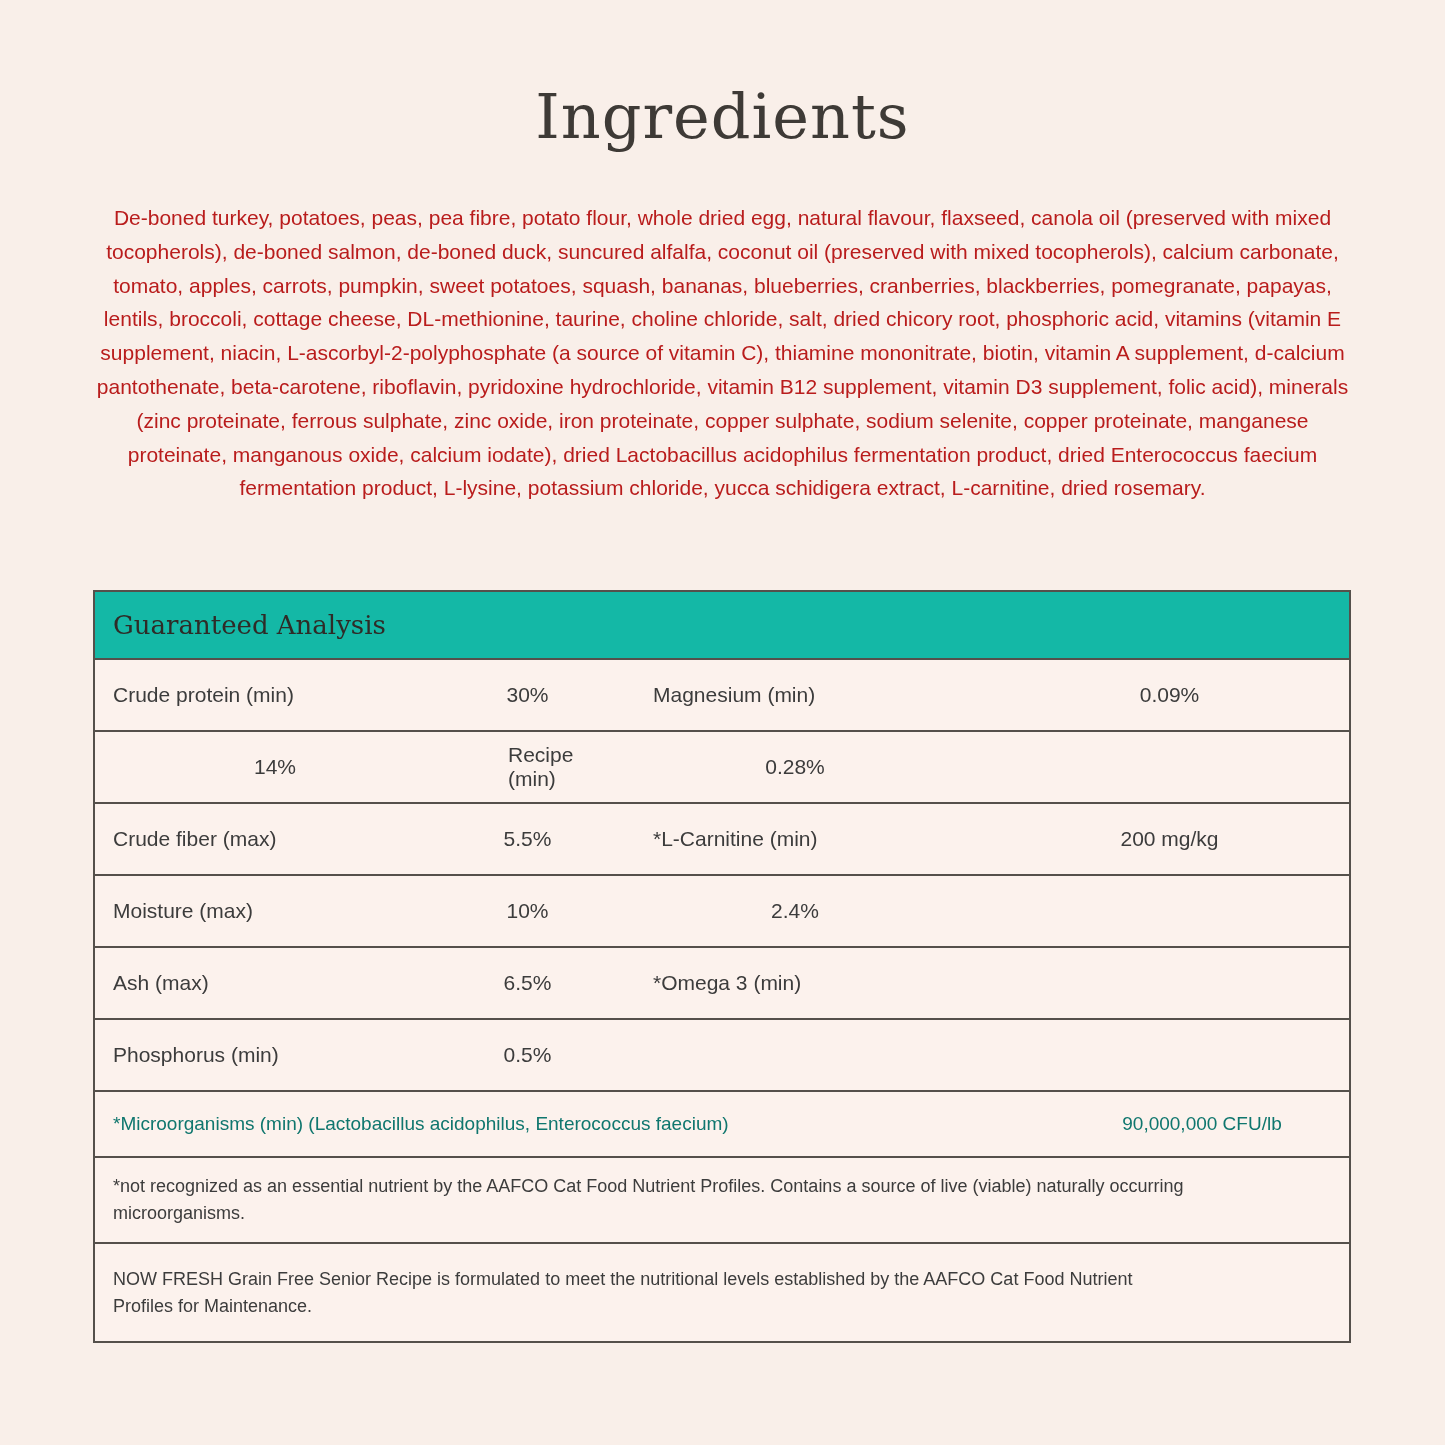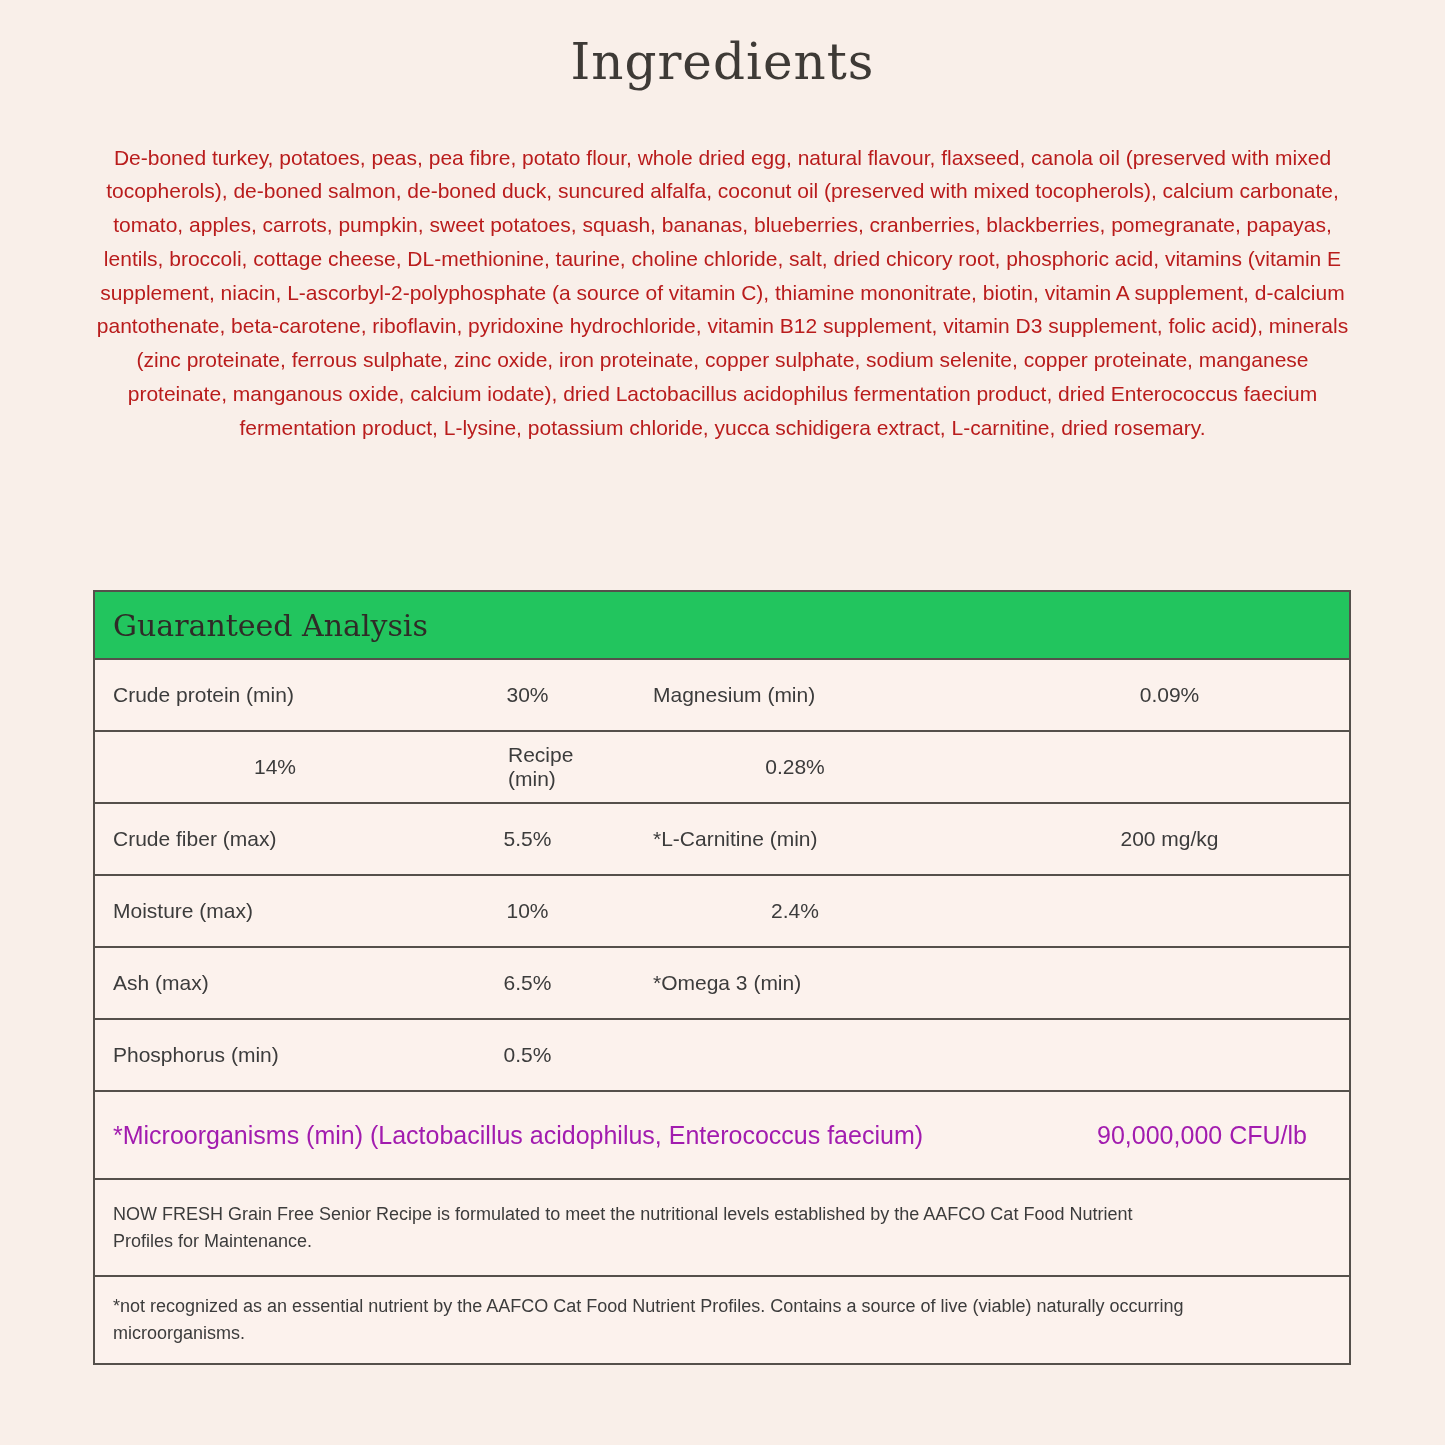--- a/index.html
+++ b/index.html
@@ -7,24 +7,24 @@
     width: 1445px;
     height: 1445px;
     background: #f9efe9;
     font-family: "Liberation Sans", sans-serif;
     color: #3e3e3e;
     overflow: hidden;
   }
   .page { width: 1445px; height: 1445px; position: relative; }
 
   .page-title {
-    padding-top: 36px;
+    padding-top: 84px;
     text-align: center;
     font-family: "DejaVu Serif", "Liberation Serif", serif;
-    font-size: 50px;
+    font-size: 62px;
     line-height: 1.05;
     font-weight: 500;
     color: #3e3a36;
     letter-spacing: 1px;
   }
 
   .ingredients-text {
     margin: 52px auto 0 auto;
     max-width: 1268px;
     text-align: center;
@@ -36,50 +36,50 @@
   .ga-table {
     position: absolute;
     left: 93px;
     top: 590px;
     width: 1258px;
     border: 2px solid #55504b;
     background: #fcf2ed;
   }
   .ga-header {
     height: 68px;
-    background: #22c55e;
+    background: #14b8a6;
     border-bottom: 2px solid #55504b;
     display: flex;
     align-items: center;
     padding-left: 18px;
     font-family: "DejaVu Serif", "Liberation Serif", serif;
-    font-size: 30px;
+    font-size: 26px;
     color: #2f2b27;
   }
   .ga-row {
     display: grid;
     grid-template-columns: 360px 145px 390px 1fr;
     height: 72px;
     align-items: center;
     font-size: 21px;
     color: #3c3c3c;
     border-bottom: 2px solid #55504b;
   }
   .ga-row:last-child { border-bottom: none; }
   .cell-label { padding-left: 18px; text-align: left; }
   .cell-label2 { padding-left: 53px; text-align: left; }
   .cell-value { text-align: center; }
 
   .ga-wide {
     display: grid;
     grid-template-columns: 960px 1fr;
-    height: 88px;
+    height: 66px;
     align-items: center;
-    font-size: 25px;
-    color: #a21caf;
+    font-size: 19px;
+    color: #0f766e;
     border-bottom: 2px solid #55504b;
   }
 
   .ga-footnote {
     display: flex;
     align-items: center;
     border-bottom: 2px solid #55504b;
     font-size: 18px;
     line-height: 27px;
     color: #3c3c3c;
@@ -140,22 +140,22 @@
       <div class="cell-value">0.5%</div>
       <div class="cell-label2"></div>
       <div class="cell-value"></div>
     </div>
 
     <div class="ga-wide">
       <div class="cell-label">*Microorganisms (min) (Lactobacillus acidophilus, Enterococcus faecium)</div>
       <div class="cell-value">90,000,000 CFU/lb</div>
     </div>
 
+    <div class="ga-footnote fn-1">
+      <p>*not recognized as an essential nutrient by the AAFCO Cat Food Nutrient Profiles. Contains a source of live (viable) naturally occurring microorganisms.</p>
+    </div>
+
     <div class="ga-footnote fn-2">
       <p>NOW FRESH Grain Free Senior Recipe is formulated to meet the nutritional levels established by the AAFCO Cat Food Nutrient Profiles for Maintenance.</p>
-    </div>
-
-    <div class="ga-footnote fn-1">
-      <p>*not recognized as an essential nutrient by the AAFCO Cat Food Nutrient Profiles. Contains a source of live (viable) naturally occurring microorganisms.</p>
     </div>
 
   </div>
 </div>
 
 </body></html>

